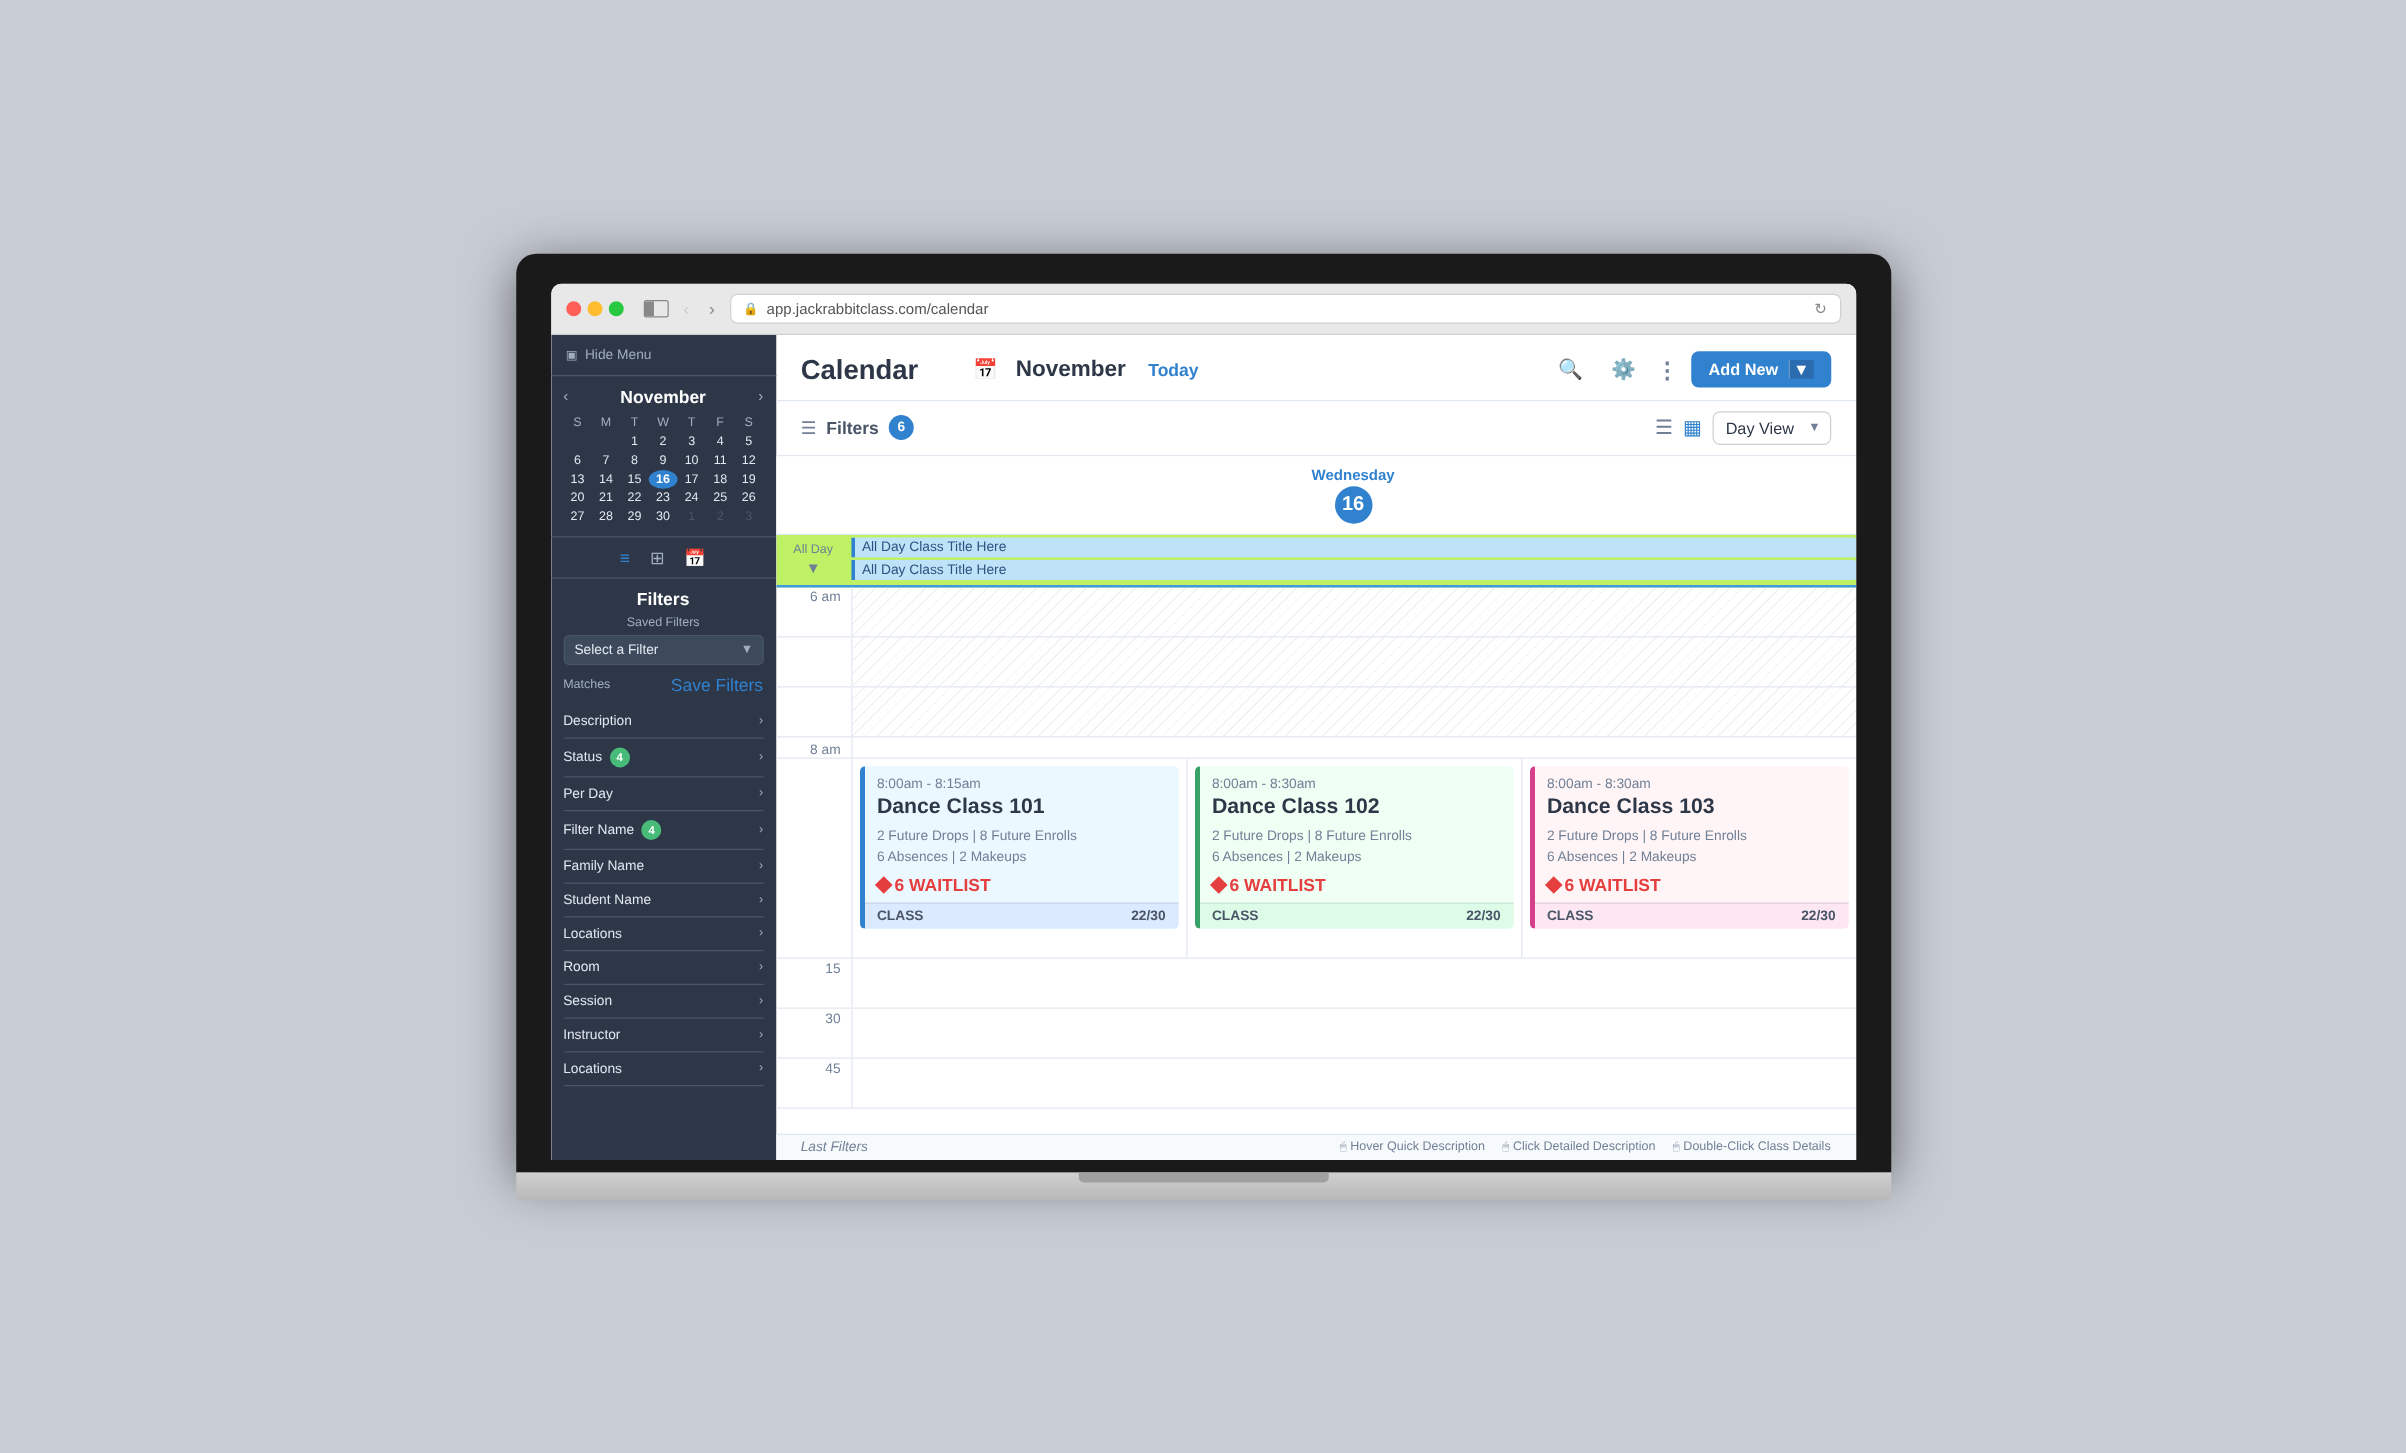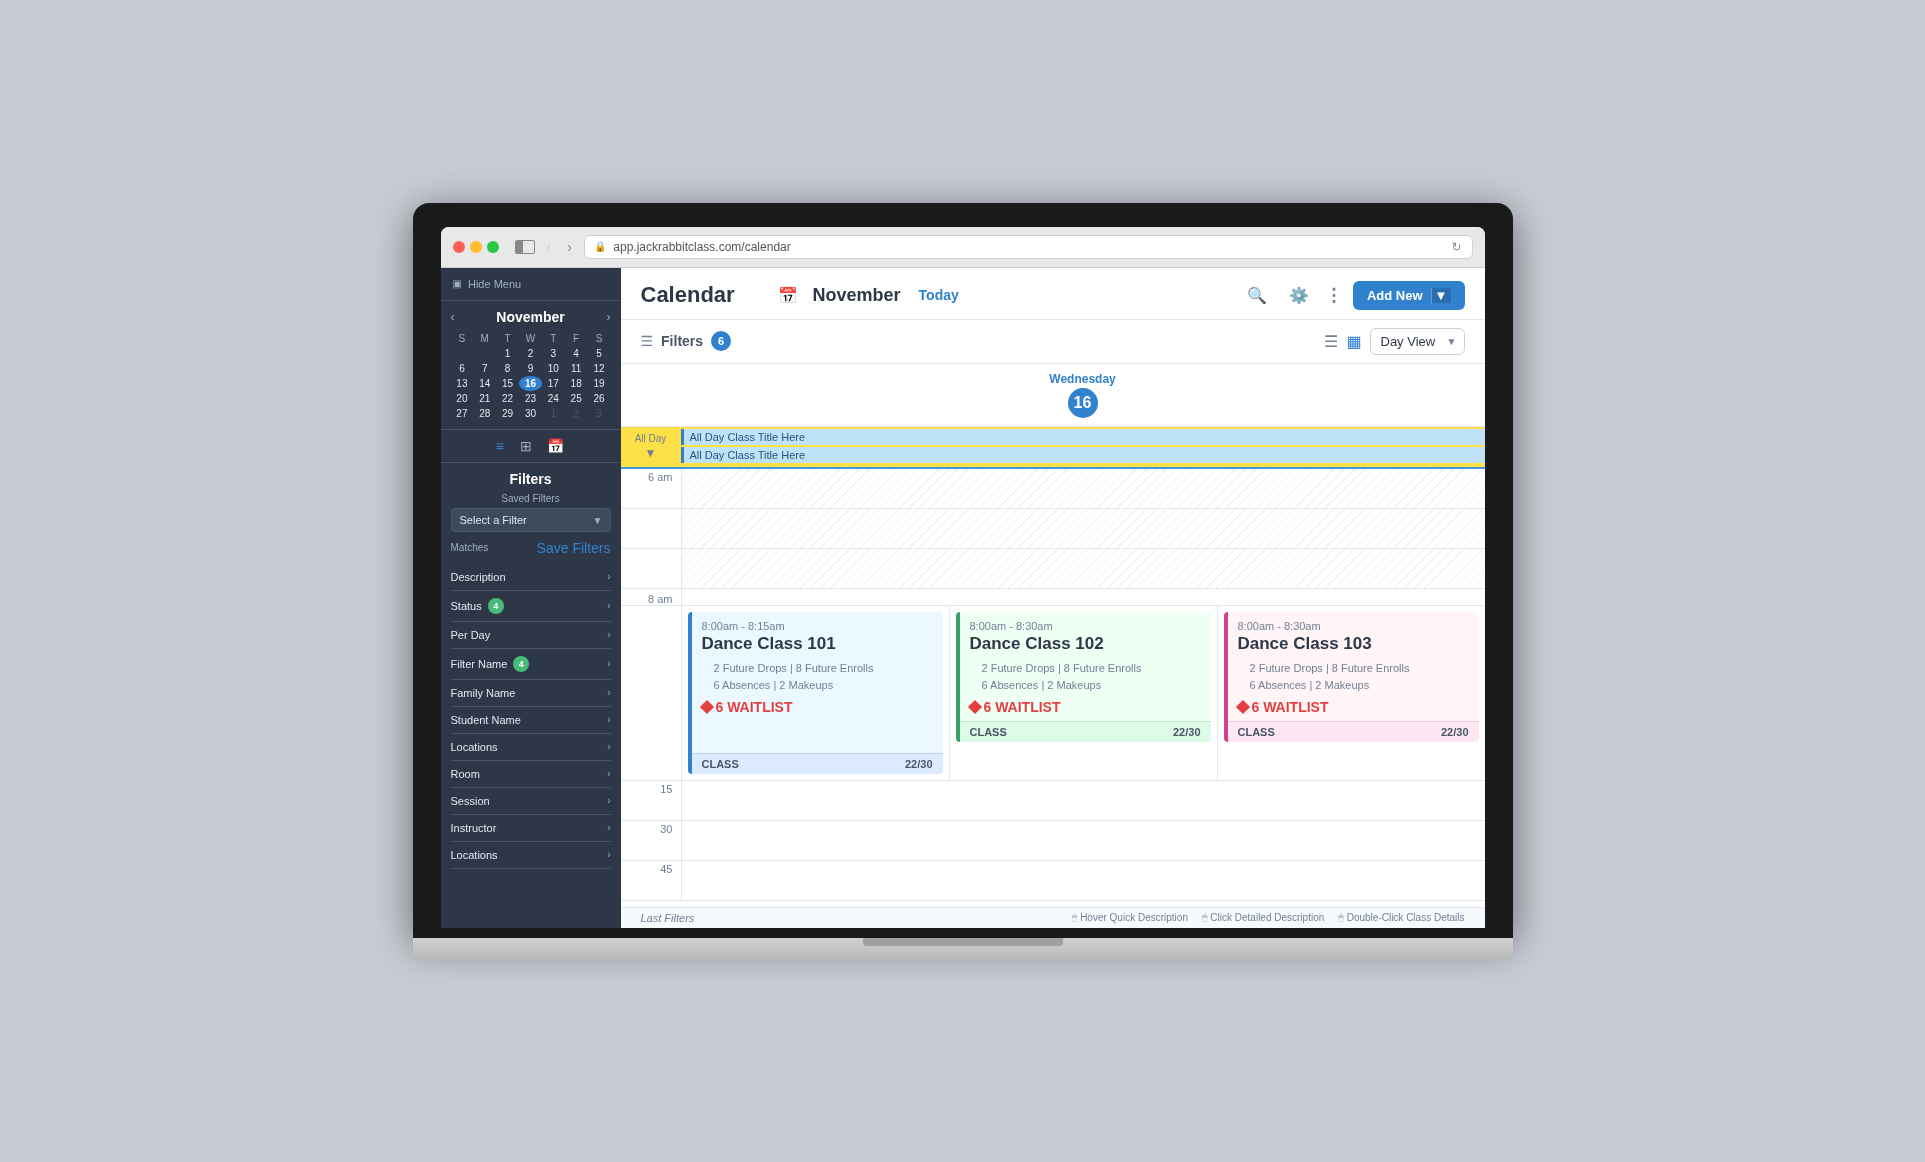--- a/index.html
+++ b/index.html
@@ -485,21 +485,21 @@
       justify-content: center;
       font-size: 16px;
       font-weight: 700;
       margin: 2px auto 0;
     }
 
     
     .allday-row {
       display: flex;
       border-bottom: 2px solid #4299e1;
-      background: #fde047;
+      background: #bef264;
     }
     .allday-label {
       width: 60px;
       flex-shrink: 0;
       display: flex;
       flex-direction: column;
       align-items: center;
       justify-content: center;
       font-size: 10px;
       color: #718096;
@@ -582,21 +582,20 @@
     .event-title {
       font-size: 17px;
       font-weight: 800;
       color: #2d3748;
       margin-bottom: 6px;
     }
     .event-details {
       font-size: 11px;
       color: #718096;
       line-height: 1.6;
-      margin-left: 12px;
     }
     .event-waitlist {
       display: flex;
       align-items: center;
       gap: 4px;
       color: #e53e3e;
       font-size: 14px;
       font-weight: 700;
       margin-top: 4px;
     }
@@ -955,21 +954,21 @@
             <div style="display:flex; border-bottom:1px solid #e2e8f0;">
               <div class="time-label" style="padding-top:4px;">8 am</div>
               <div style="flex:1; border-left:1px solid #e2e8f0;"></div>
             </div>
 
             <div style="display:flex; min-height:160px; border-bottom:1px solid #e2e8f0;">
               <div class="time-gutter-cell"></div>
               <div class="events-columns">
 
                 <div class="event-column">
-                  <div class="event-card blue-card" style="height:162px; padding-bottom:30px;">
+                  <div class="event-card blue-card" style="height:130px; padding-bottom:30px;">
                     <div class="event-time">8:00am - 8:15am</div>
                     <div class="event-title">Dance Class 101</div>
                     <div class="event-details">
                       2 Future Drops | 8 Future Enrolls<br>
                       6 Absences | 2 Makeups
                     </div>
                     <div class="event-waitlist">
                       <span class="waitlist-diamond"></span>
                       <span>6 WAITLIST</span>
                     </div>

